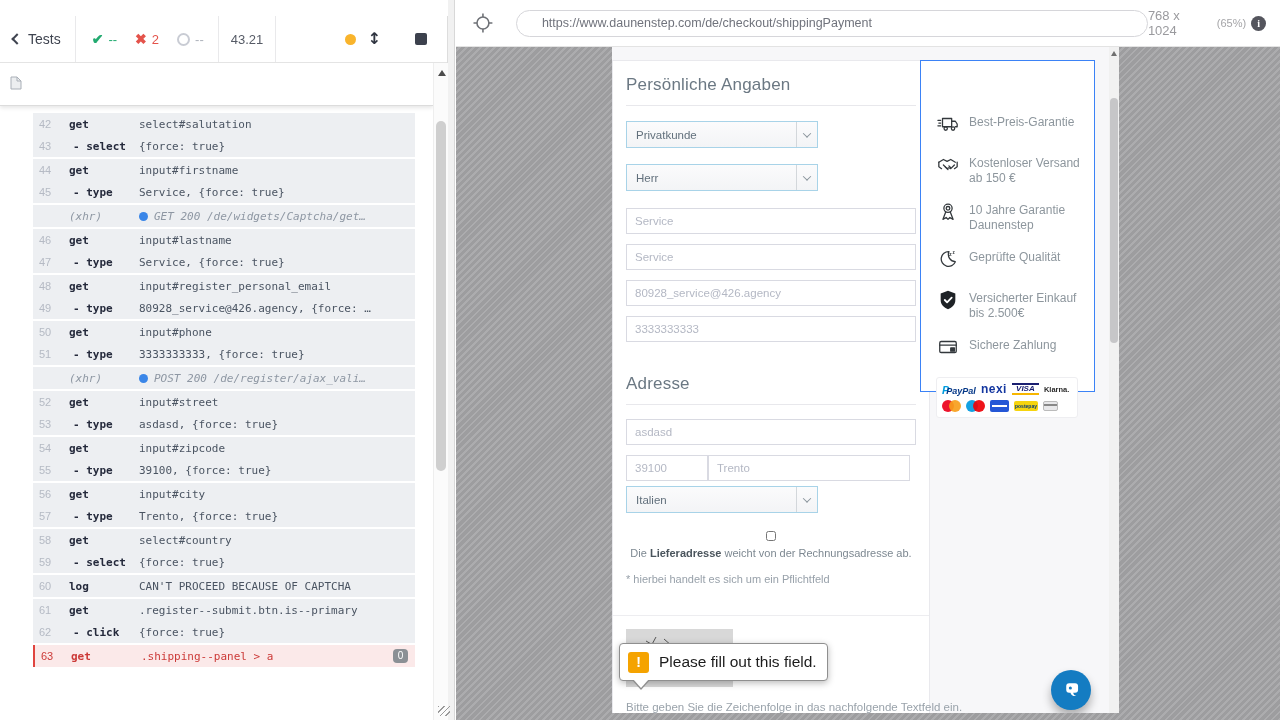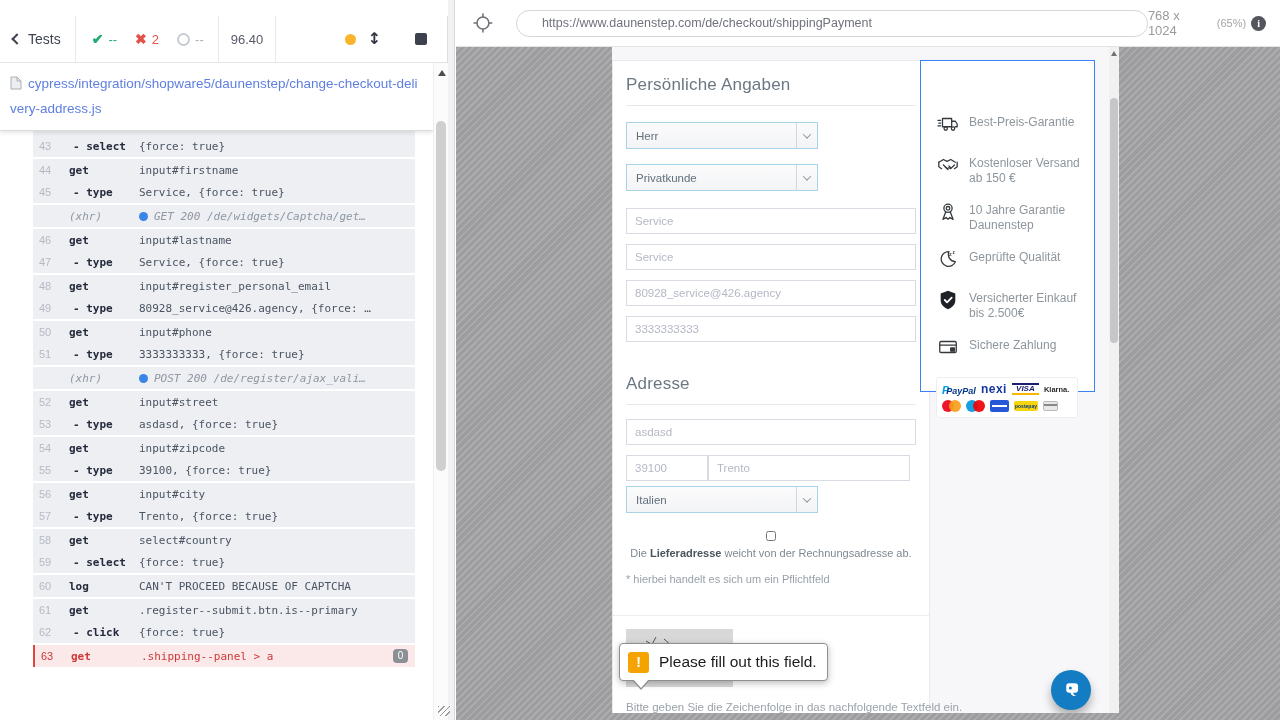--- a/index.html
+++ b/index.html
@@ -138,35 +138,35 @@
       </div>
       <div class="tb-stat st-fail">
         <span class="ic">✖</span>
         <span>2</span>
       </div>
       <div class="tb-stat st-pend">
         <span class="ring"></span>
         <span>--</span>
       </div>
       <div class="tb-sep"></div>
-      <div class="tb-duration">96.40</div>
+      <div class="tb-duration">43.21</div>
       <div class="tb-sep"></div>
       <div class="tb-right">
         <span class="dot-busy"></span>
         <span class="updown">↕</span>
         <span class="stop-sq"></span>
       </div>
     </div>
 
     <div class="spec-header">
       <span class="row">
         <svg class="file-ic" width="12" height="14" viewBox="0 0 12 14">
             <path d="M1 1h6l4 4v8H1z" fill="#eceef0" stroke="#aab0b8"></path>
             <path d="M7 1v4h4" fill="none" stroke="#aab0b8"></path>
-          </svg><span>cypress/integration/shopware5/daunenstep/change-checkout-delivery-address.js</span>
+          </svg>
       </span>
     </div>
 
     <div class="cmd-log" id="cmd-log">
         <div class="cmd-row parent">
           <span class="cmd-ln">42</span>
           <span class="cmd-name">get</span>
           <span class="cmd-msg">select#salutation</span>
         </div>
         <div class="cmd-row child">
@@ -313,28 +313,28 @@
       </div>
     </div>
 
     <div class="aut-bg">
       <div class="viewport">
 
         <div class="main-card">
           <div class="card-title">Persönliche Angaben</div>
           <div class="card-divider"></div>
 
-          <div class="sel" style="margin-top:16px;">
-            <span>Herr</span>
+          <div class="sel" style="margin-top:15px;">
+            <span>Privatkunde</span>
             <span class="caret-box">
                 <span class="caret"></span>
               </span>
           </div>
-          <div class="sel" style="margin-top:15px;">
-            <span>Privatkunde</span>
+          <div class="sel" style="margin-top:16px;">
+            <span>Herr</span>
             <span class="caret-box">
                 <span class="caret"></span>
               </span>
           </div>
 
           <input class="txt" style="margin-top: 17px;" value="Service">
           <input class="txt" style="margin-top: 10px;" value="Service">
           <input class="txt" style="margin-top: 10px;" value="80928_service@426.agency">
           <input class="txt" style="margin-top: 10px;" value="3333333333">
 

